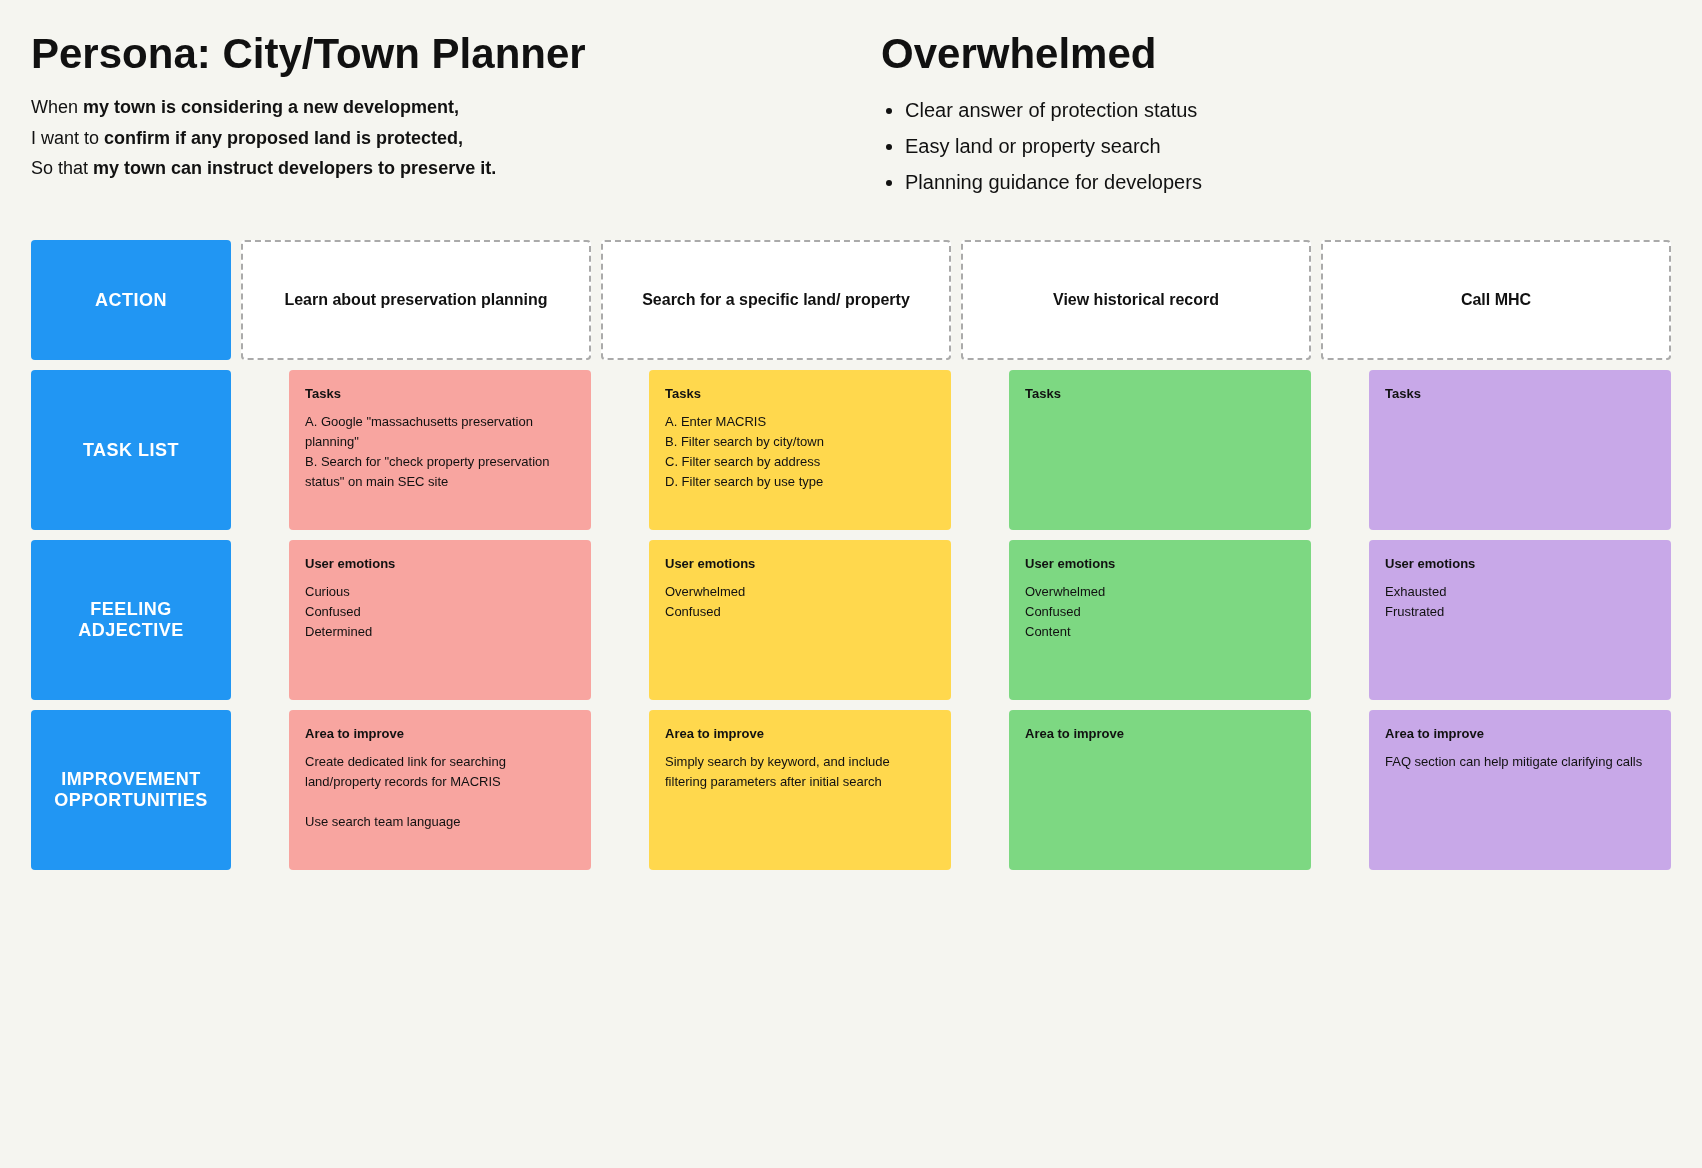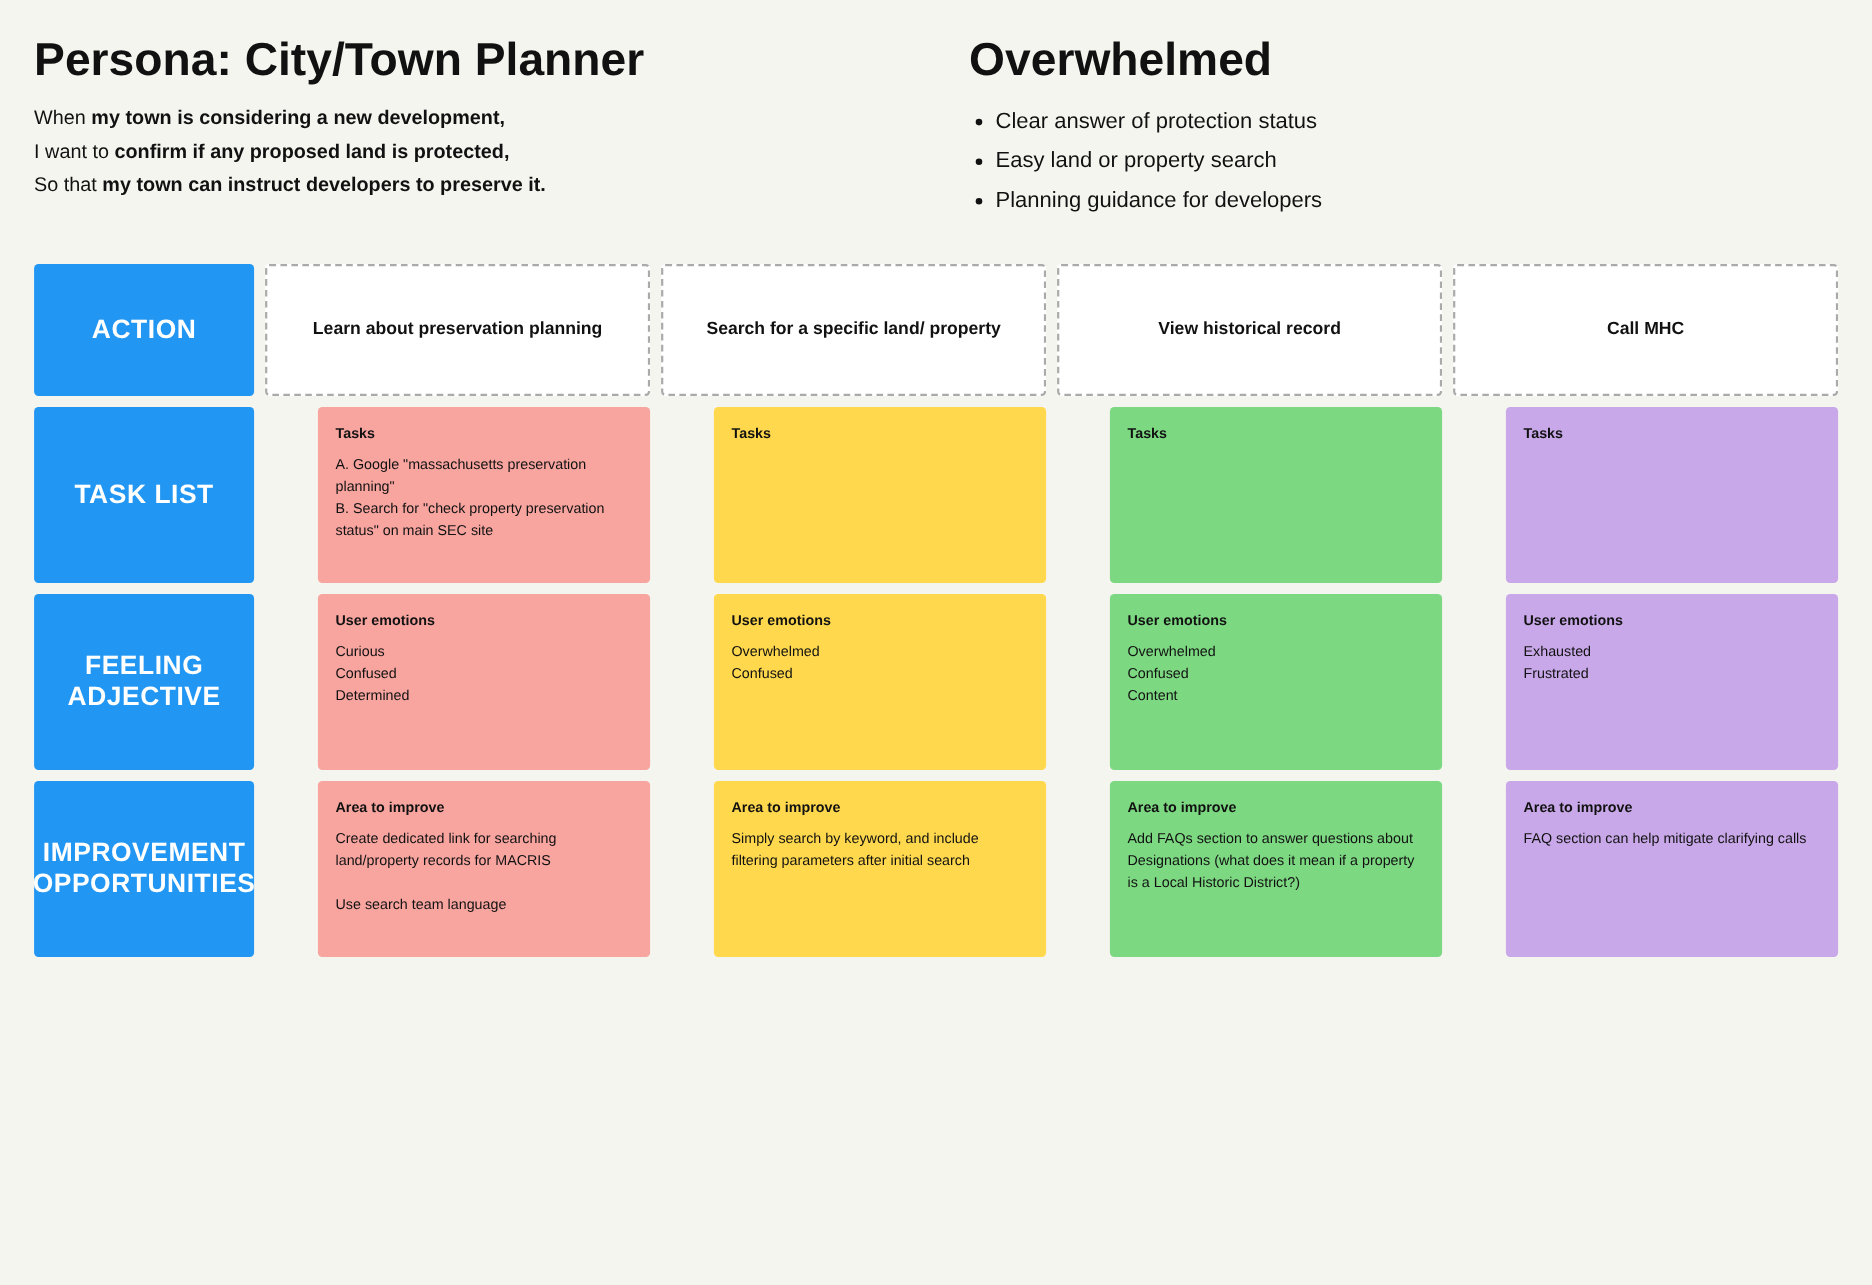--- a/index.html
+++ b/index.html
@@ -72,21 +72,21 @@
     .grid {
       display: grid;
       grid-template-columns: 200px 1fr 1fr 1fr 1fr;
       gap: 10px;
     }
 
     
     .row-label {
       background: #2196F3;
       color: white;
-      font-size: 24px;
+      font-size: 18px;
       font-weight: 900;
       display: flex;
       align-items: center;
       justify-content: center;
       text-align: center;
       padding: 20px;
       border-radius: 4px;
       min-height: 120px;
       letter-spacing: 0.5px;
     }
@@ -177,20 +177,24 @@
     </div>
 
     <div class="row-label" style="white-space:pre-line;">TASK LIST</div>
     <div class="card card-pink">
       <div class="card-label">Tasks</div>
       <div class="card-content" style="white-space:pre-line;">A. Google "massachusetts preservation planning"
 B. Search for "check property preservation status" on main SEC site</div>
     </div>
     <div class="card card-yellow">
       <div class="card-label">Tasks</div>
+      <div class="card-content" style="white-space:pre-line;">A. Enter MACRIS
+B. Filter search by city/town
+C. Filter search by address
+D. Filter search by use type</div>
     </div>
     <div class="card card-green">
       <div class="card-label">Tasks</div>
     </div>
     <div class="card card-purple">
       <div class="card-label">Tasks</div>
     </div>
 
     <div class="row-label" style="white-space:pre-line;">FEELING
 ADJECTIVE</div>
@@ -224,21 +228,20 @@
       <div class="card-content" style="white-space:pre-line;">Create dedicated link for searching land/property records for MACRIS
 
 Use search team language</div>
     </div>
     <div class="card card-yellow">
       <div class="card-label">Area to improve</div>
       <div class="card-content" style="white-space:pre-line;">Simply search by keyword, and include filtering parameters after initial search</div>
     </div>
     <div class="card card-green">
       <div class="card-label">Area to improve</div>
-      <div class="card-content" style="white-space:pre-line;">Add FAQs section to answer questions about Designations (what does it mean if a property is a Local Historic District?)</div>
     </div>
     <div class="card card-purple">
       <div class="card-label">Area to improve</div>
       <div class="card-content" style="white-space:pre-line;">FAQ section can help mitigate clarifying calls</div>
     </div>
 
   </div>
 </div>
 
 </body></html>

